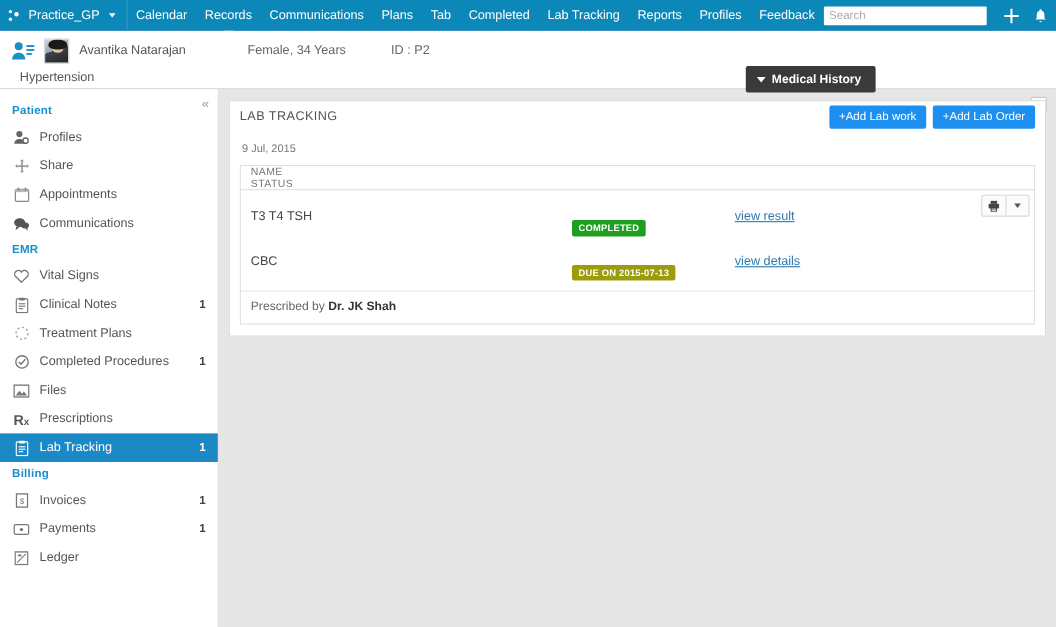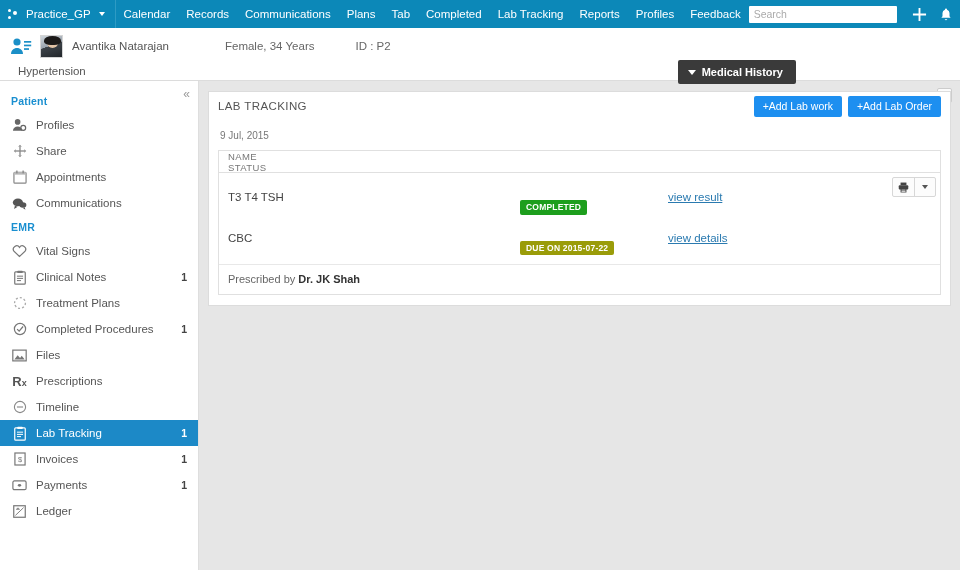--- a/index.html
+++ b/index.html
@@ -390,45 +390,36 @@
       </div>
 
       <div class="side-item">
         <span class="side-ico">
           <span style="font-size:13px;font-weight:bold;color:#555;line-height:1;">R<span style="font-size:9px;">x</span></span>
         </span>
         <span class="side-label">Prescriptions</span>
         <span class="side-count"></span>
       </div>
 
-      <div class="side-item">
-        <span class="side-ico">
-          <svg width="14" height="14" viewBox="0 0 15 15">
-              <circle cx="7.5" cy="7.5" r="6" fill="none" stroke="#888" stroke-width="1.2"></circle>
-              <path d="M4.2 7.5h6.6" stroke="#888" stroke-width="1.2"></path>
-            </svg>
-        </span>
-        <span class="side-label">Timeline</span>
-        <span class="side-count"></span>
-      </div>
 
       <div class="side-item active">
         <span class="side-ico">
           <svg width="12" height="15" viewBox="0 0 13 16">
               <rect x="0.8" y="1.8" width="11.4" height="13.4" rx="1" fill="none" stroke="#fff" stroke-width="1.3"></rect>
               <rect x="3.6" y="0.6" width="5.8" height="2.6" rx="0.7" fill="#fff"></rect>
               <rect x="3.2" y="6" width="6.6" height="1.1" fill="#fff"></rect>
               <rect x="3.2" y="8.4" width="6.6" height="1.1" fill="#fff"></rect>
               <rect x="3.2" y="10.8" width="4.4" height="1.1" fill="#fff"></rect>
             </svg>
         </span>
         <span class="side-label">Lab Tracking</span>
         <span class="side-count">1</span>
       </div>
 
+      <div class="side-group">Billing</div>
 
       <div class="side-item">
         <span class="side-ico">
           <svg width="12" height="14" viewBox="0 0 13 15">
               <rect x="1" y="1" width="11" height="13" fill="none" stroke="#777" stroke-width="1.3"></rect>
               <text x="6.5" y="10.6" font-size="8" font-family="Liberation Sans, sans-serif" fill="#777" text-anchor="middle">$</text>
             </svg>
         </span>
         <span class="side-label">Invoices</span>
         <span class="side-count">1</span>
@@ -493,21 +484,21 @@
               </span>
               <span class="act-btn">
                 <span class="caret-dark"></span>
               </span>
             </span>
           </div>
 
           <div class="lab-row r2">
             <span class="col-name">CBC</span>
             <span class="col-status">
-              <span class="pill pill-olive">DUE ON 2015-07-22</span>
+              <span class="pill pill-olive">DUE ON 2015-07-13</span>
             </span>
             <span class="link">view details</span>
           </div>
 
           <div class="prescribed">
             <span>Prescribed by </span><b>Dr. JK Shah</b>
           </div>
         </div>
       </div>
     </div>

